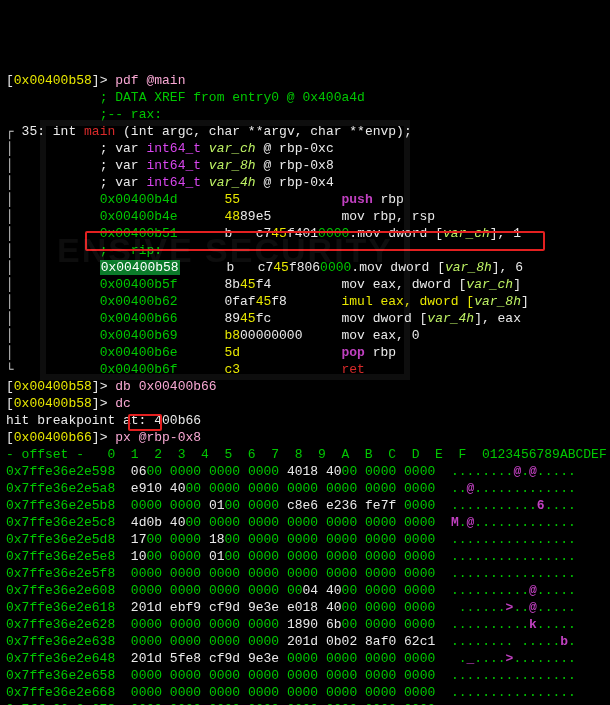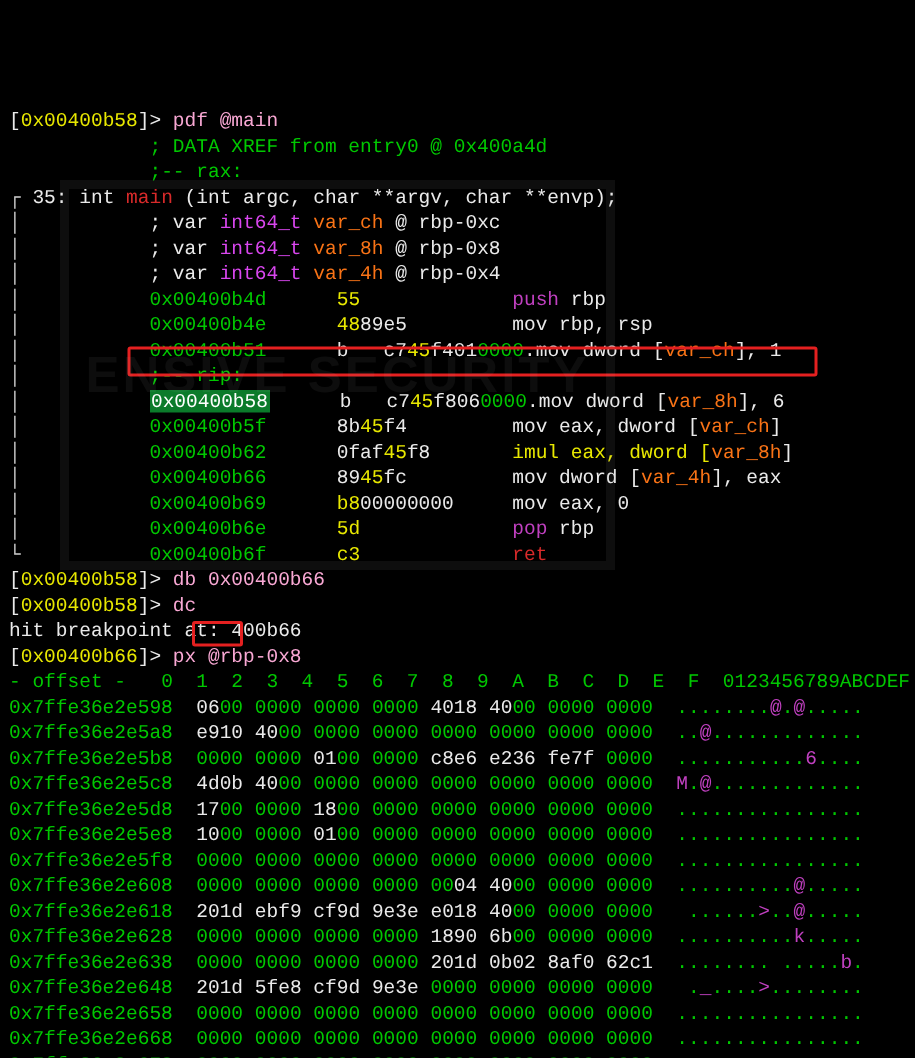--- a/index.html
+++ b/index.html
@@ -14,22 +14,22 @@
     overflow: hidden;
     padding: 4px 6px;
     white-space: pre;
     position: relative;
   }
   .yel { color: #e8e800; }
   .grn { color: #00c800; }
   .wht { color: #eaeaea; }
   .cyn { color: #d946ef; }
   .red { color: #d82a2a; }
-  .mag { color: #c040c0; }
-  .blu { color: #f97316; }
+  .mag { color: #c040c0; font-weight: bold; }
+  .blu { color: #bef264; font-style: italic; }
   .dwht { color: #f9a8d4; }
   .hl { background: #0b7b2a; color: #fff; padding: 0 1px; }
   .box-red1 {
     position: absolute;
     border: 2px solid #e42020;
     border-radius: 2px;
     left: 85px; top: 231px; width: 460px; height: 20px;
     pointer-events: none;
   }
   .box-red2 {

